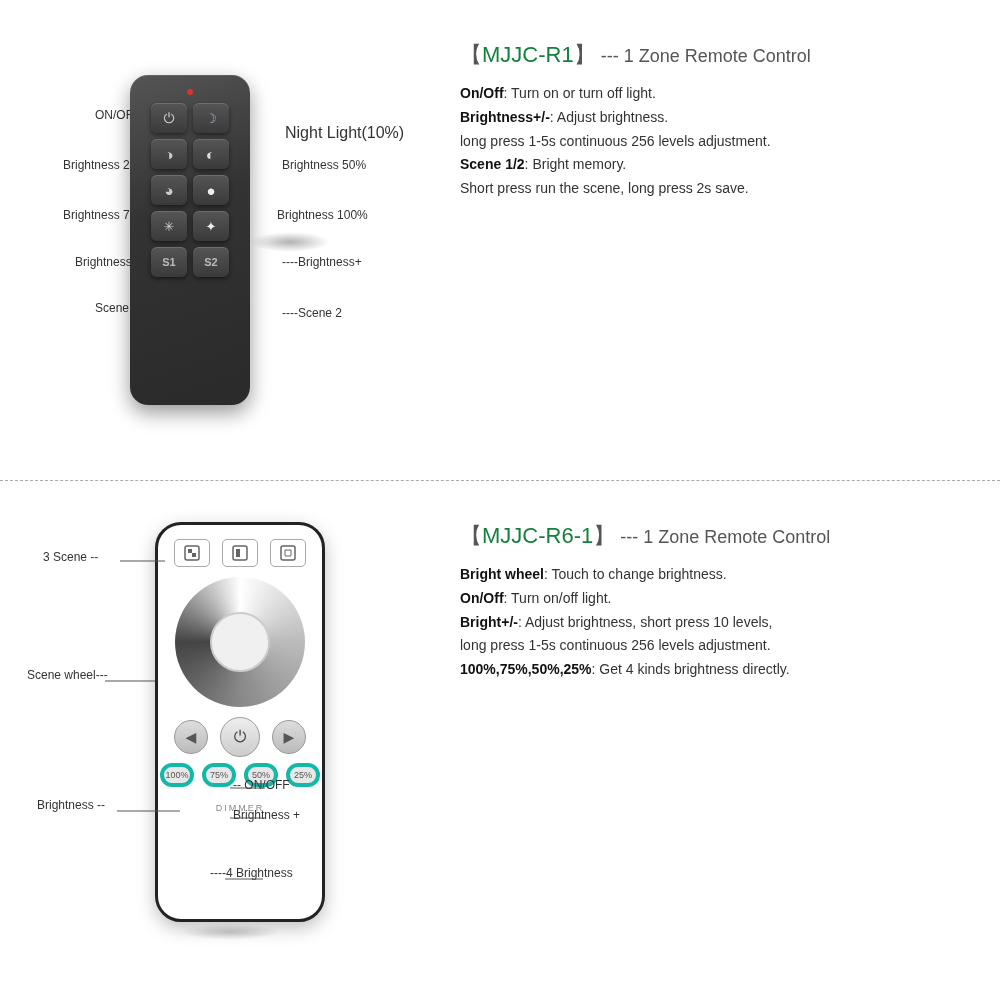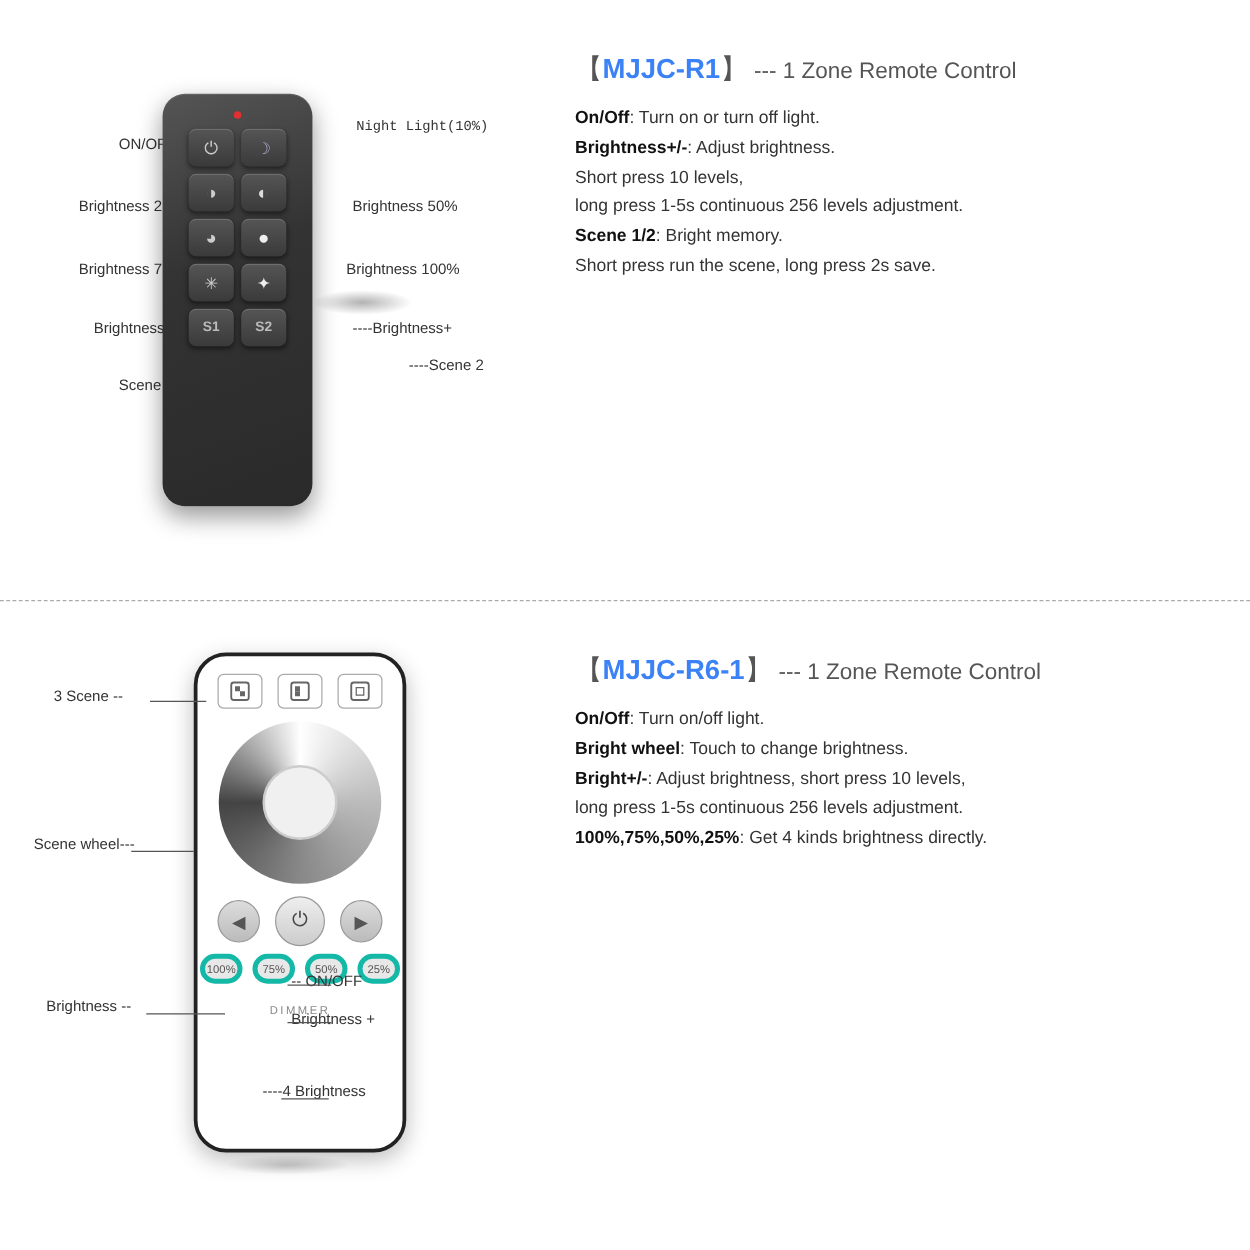--- a/index.html
+++ b/index.html
@@ -118,21 +118,21 @@
     }
 
     
     .product-title {
       font-size: 20px;
       font-weight: normal;
       margin-bottom: 12px;
       color: #222;
     }
     .product-title .bracket { color: #555; font-size: 22px; }
-    .product-title .model { color: #3b82f6; font-weight: bold; font-size: 22px; }
+    .product-title .model { color: #15803d; font-weight: normal; font-size: 22px; }
     .product-title .desc { color: #555; font-size: 18px; }
 
     .info-text {
       line-height: 1.7;
       font-size: 14px;
       color: #333;
     }
     .info-text b { color: #111; }
 
     
@@ -338,37 +338,36 @@
           <div class="btn-r1">
             <span class="icon-s1">S1</span>
           </div>
           <div class="btn-r1">
             <span class="icon-s2">S2</span>
           </div>
         </div>
       </div>
       <div class="remote1-shadow"></div>
 
-      <div class="lbl" style="top:56px; left:240px; font-size:11px;font-family:Liberation Mono, monospace;">Night Light(10%)</div>
+      <div class="lbl" style="top:84px; left:240px; font-size:16px;">Night Light(10%)</div>
       <div class="lbl" style="top:118px; left:237px; font-size:12px;">Brightness 50%</div>
       <div class="lbl" style="top:168px; left:232px; font-size:12px;">Brightness 100%</div>
       <div class="lbl" style="top:215px; left:237px; font-size:12px;">----Brightness+</div>
-      <div class="lbl" style="top:245px; left:237px; font-size:12px;margin-left:45px;">----Scene 2</div>
+      <div class="lbl" style="top:266px; left:237px; font-size:12px;">----Scene 2</div>
 
     </div>
   </div>
 
   <div class="info-area">
     <div class="product-title">
       <span class="bracket">【</span><span class="model">MJJC-R1</span><span class="bracket">】</span><span class="desc"> <span>--- 1 Zone Remote Control</span></span>
     </div>
     <div class="info-text">
       <p><b>On/Off</b><span>: Turn on or turn off light.</span></p>
       <p><b>Brightness+/-</b><span>: Adjust brightness.</span></p>
-      <p>Short press 10 levels,</p>
       <p>long press 1-5s continuous 256 levels adjustment.</p>
       <p><b>Scene 1/2</b><span>: Bright memory.</span></p>
       <p>Short press run the scene, long press 2s save.</p>
     </div>
   </div>
 </div>
 
 <div class="bottom-section">
 
   <div class="remote-area">
@@ -448,20 +447,20 @@
       </svg>
 
     </div>
   </div>
 
   <div class="info-area">
     <div class="product-title">
       <span class="bracket">【</span><span class="model">MJJC-R6-1</span><span class="bracket">】</span><span class="desc"> <span>--- 1 Zone Remote Control</span></span>
     </div>
     <div class="info-text">
+      <p><b>Bright wheel</b><span>: Touch to change brightness.</span></p>
       <p><b>On/Off</b><span>: Turn on/off light.</span></p>
-      <p><b>Bright wheel</b><span>: Touch to change brightness.</span></p>
       <p><b>Bright+/-</b><span>: Adjust brightness, short press 10 levels,</span></p>
       <p>long press 1-5s continuous 256 levels adjustment.</p>
       <p><b>100%,75%,50%,25%</b><span>: Get 4 kinds brightness directly.</span></p>
     </div>
   </div>
 </div>
 
 </body></html>

